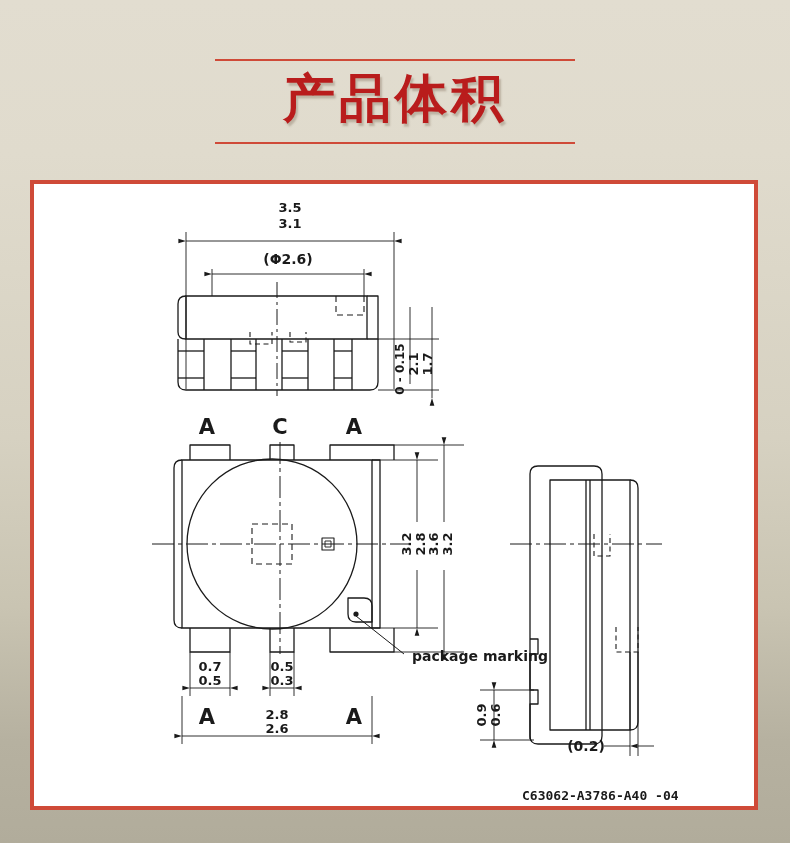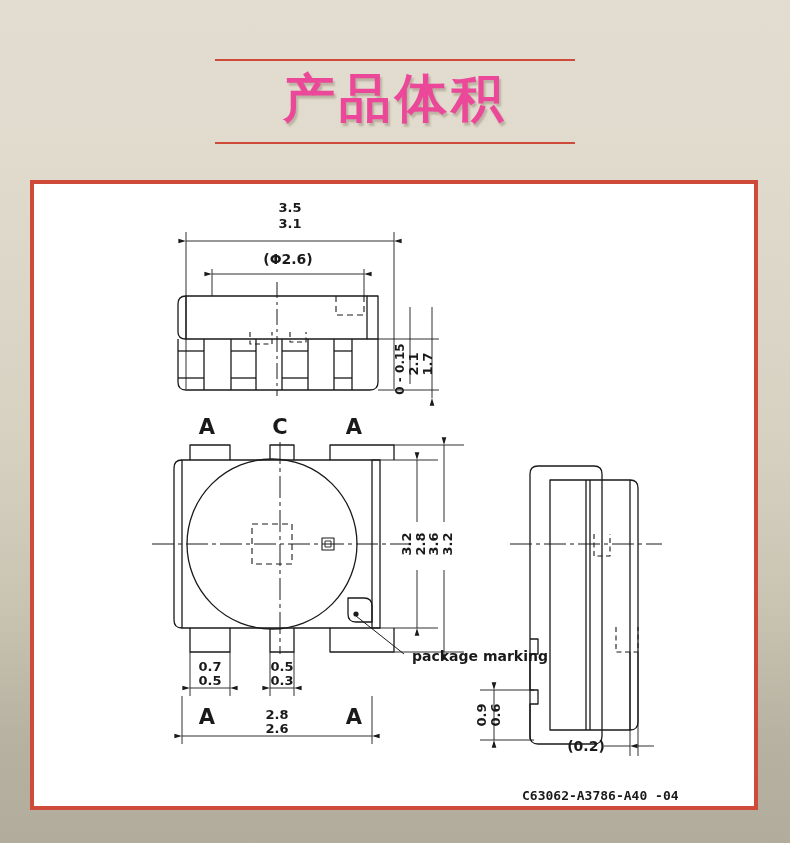--- a/index.html
+++ b/index.html
@@ -40,21 +40,21 @@
   #title-text {
     position: absolute;
     top: 20px;
     left: 0;
     width: 100%;
     text-align: center;
     font-family: "DejaVu Sans", sans-serif;
     font-size: 52px;
     font-weight: bold;
     letter-spacing: 4px;
-    color: #ec4899;
+    color: #b91c1c;
     text-shadow: 2px 3px 2px rgba(120,100,80,0.35);
     line-height: 66px;
   }
 
   
   #drawing-card {
     position: absolute;
     left: 30px;
     top: 180px;
     width: 728px;

